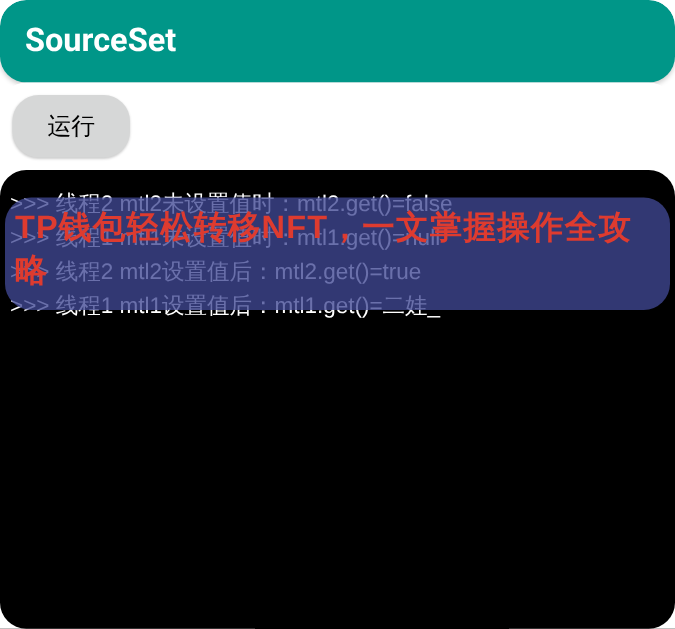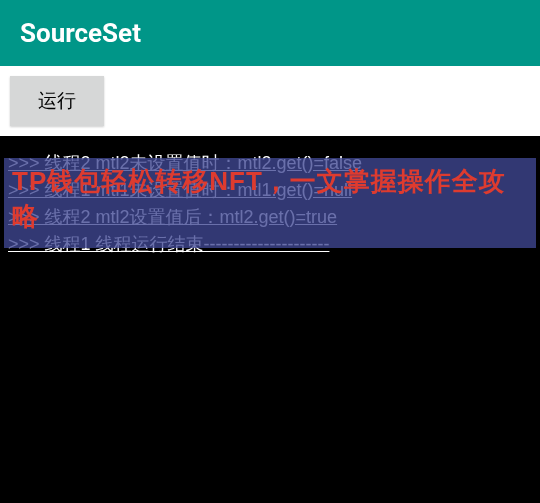--- a/index.html
+++ b/index.html
@@ -1,18 +1,19 @@
 <!DOCTYPE html>
 <html><head>
   <meta charset="utf-8">
   <style>
     * {
       margin: 0;
       padding: 0;
       box-sizing: border-box;
+      border-radius: 21px;
     }
     body {
       width: 540px;
       height: 503px;
       font-family: -apple-system, BlinkMacSystemFont, "Segoe UI", Roboto, sans-serif;
       background: #fff;
       overflow: hidden;
     }
     .app-bar {
       background: #009688;
@@ -42,21 +43,20 @@
       color: #fff;
       padding: 14px 8px;
       font-size: 18px;
       line-height: 1.5;
       height: 100%;
       position: relative;
       font-family: sans-serif;
     }
     .console-line {
       white-space: nowrap;
-      text-decoration: underline;
     }
     .overlay {
       position: absolute;
       top: 22px;
       left: 4px;
       right: 4px;
       background: rgba(64, 72, 148, 0.78);
       padding: 6px 8px;
       height: 90px;
       pointer-events: none;
@@ -77,18 +77,18 @@
 </div>
 
 <div class="button-row">
   <button class="btn">运行</button>
 </div>
 
 <div class="console">
   <div class="console-line">&gt;&gt;&gt; 线程2 mtl2未设置值时：mtl2.get()=false</div>
   <div class="console-line">&gt;&gt;&gt; 线程1 mtl1未设置值时：mtl1.get()=null</div>
   <div class="console-line">&gt;&gt;&gt; 线程2 mtl2设置值后：mtl2.get()=true</div>
-  <div class="console-line">&gt;&gt;&gt; 线程1 线程运行结束---------------------</div>
+  <div class="console-line">&gt;&gt;&gt; 线程1 mtl1设置值后：mtl1.get()=二娃_</div>
 
   <div class="overlay">
     <div class="overlay-title">TP钱包轻松转移NFT，一文掌握操作全攻略</div>
   </div>
 </div>
 
 </body></html>

